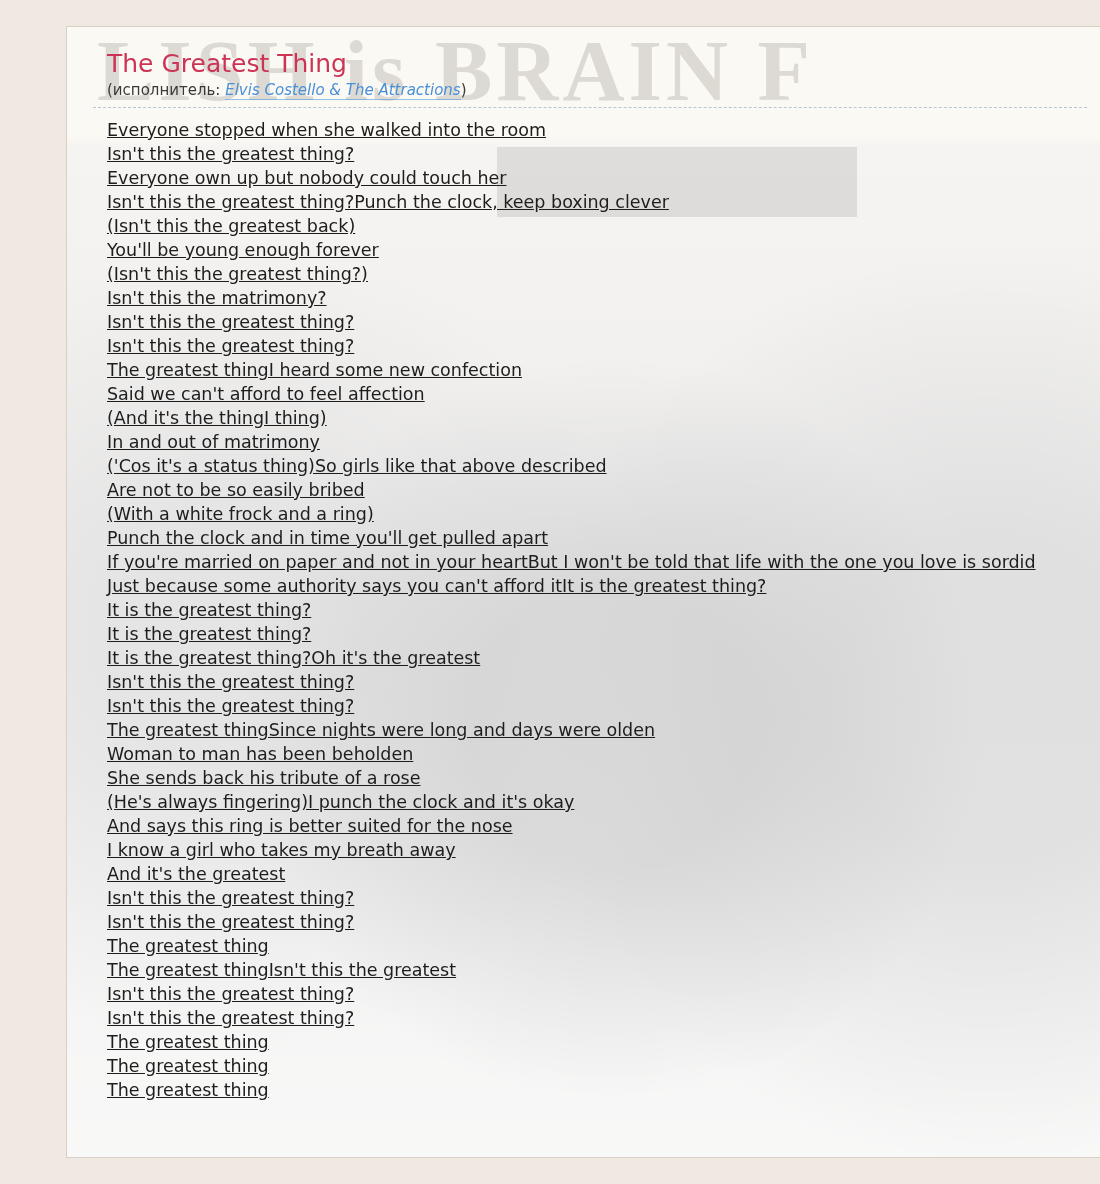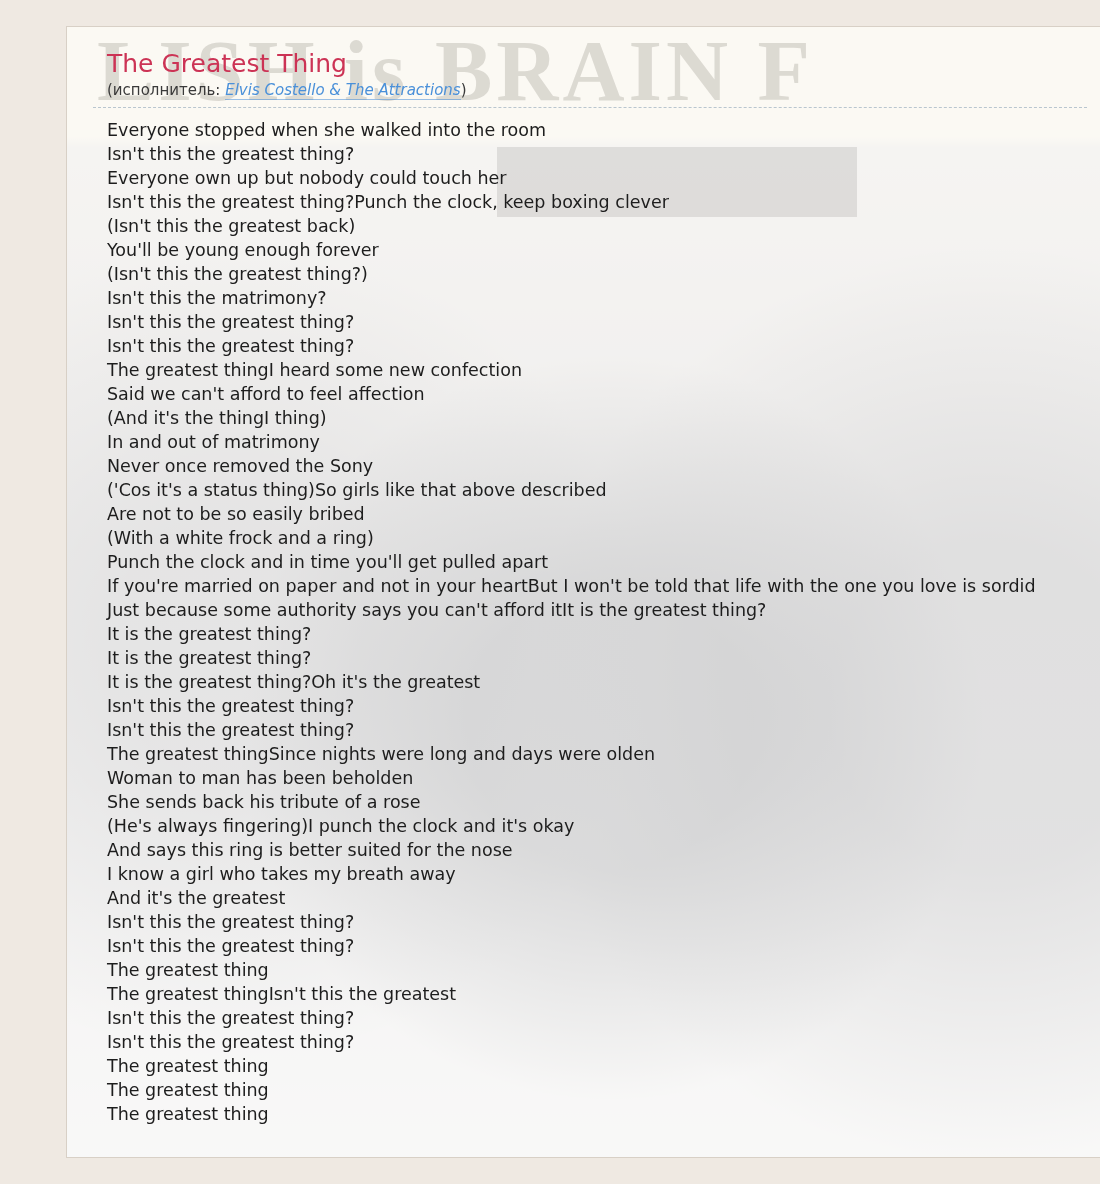--- a/index.html
+++ b/index.html
@@ -114,20 +114,21 @@
     border-top: 1px dashed #b9c6cf;
     height: 0;
   }
 
   .lyrics {
     margin: 0 0 0 14px;
     font-size: 17.5px;
     line-height: 24px;
     color: #1d1d1d;
     white-space: nowrap;
+    text-decoration: underline;
   }
   .lyrics .line {
     display: block;
     height: 24px;
   }
 </style>
 </head>
 <body>
 
 <div class="page-frame">
@@ -156,21 +157,20 @@
           <span class="line">(Isn't this the greatest back)</span>
           <span class="line">You'll be young enough forever</span>
           <span class="line">(Isn't this the greatest thing?)</span>
           <span class="line">Isn't this the matrimony?</span>
           <span class="line">Isn't this the greatest thing?</span>
           <span class="line">Isn't this the greatest thing?</span>
           <span class="line">The greatest thingI heard some new confection</span>
           <span class="line">Said we can't afford to feel affection</span>
           <span class="line">(And it's the thingI thing)</span>
           <span class="line">In and out of matrimony</span>
-          <span class="line">Never once removed the Sony</span>
           <span class="line">('Cos it's a status thing)So girls like that above described</span>
           <span class="line">Are not to be so easily bribed</span>
           <span class="line">(With a white frock and a ring)</span>
           <span class="line">Punch the clock and in time you'll get pulled apart</span>
           <span class="line">If you're married on paper and not in your heartBut I won't be told that life with the one you love is sordid</span>
           <span class="line">Just because some authority says you can't afford itIt is the greatest thing?</span>
           <span class="line">It is the greatest thing?</span>
           <span class="line">It is the greatest thing?</span>
           <span class="line">It is the greatest thing?Oh it's the greatest</span>
           <span class="line">Isn't this the greatest thing?</span>

